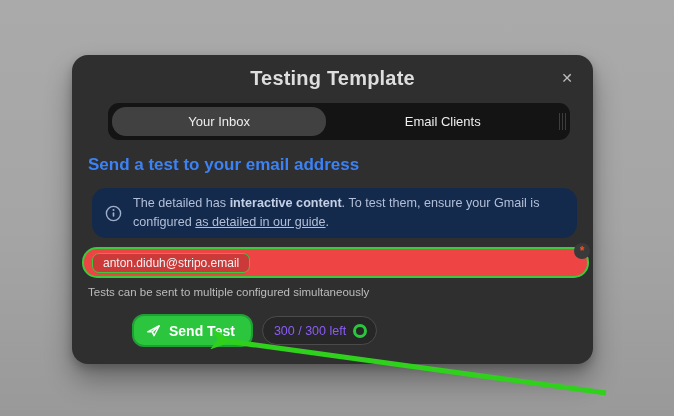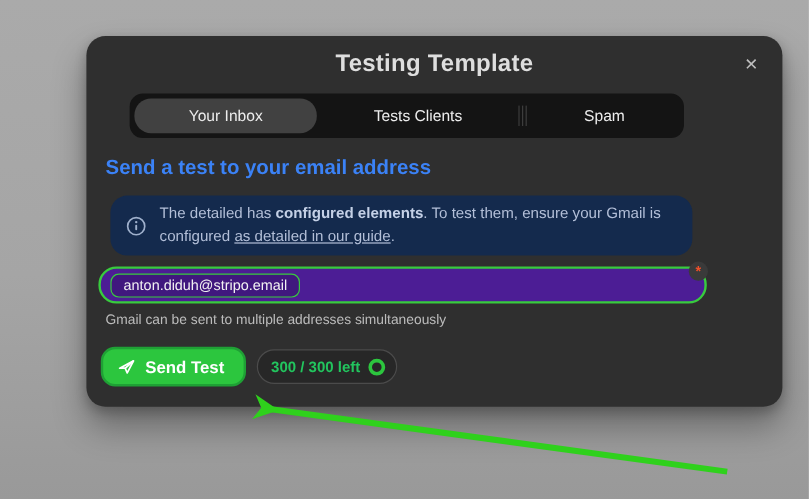--- a/index.html
+++ b/index.html
@@ -3,21 +3,21 @@
 <meta charset="utf-8">
 <style>
   * { margin:0; padding:0; box-sizing:border-box; }
   html,body { width:674px; height:416px; overflow:hidden; }
   body {
     position:relative;
     font-family:"Liberation Sans","DejaVu Sans",sans-serif;
     background:linear-gradient(180deg,#aaaaaa 0%,#a5a5a5 55%,#999999 100%);
   }
   .modal {
-    position:absolute; left:72px; top:30px; width:580px; height:309px;
+    position:absolute; left:72px; top:55px; width:521px; height:309px;
     background:#2f2f2f; border-radius:16px;
     box-shadow:0 16px 28px rgba(0,0,0,.33), 0 4px 10px rgba(0,0,0,.22);
   }
   .modal-title {
     position:absolute; top:12px; left:0; right:0; text-align:center;
     font-size:20px; font-weight:700; color:#dedede; letter-spacing:.2px;
   }
   .close-btn {
     position:absolute; top:13px; right:16px; width:20px; height:20px;
     background:none; border:none; color:#bdbdbd; font-size:14px; line-height:20px;
@@ -44,21 +44,21 @@
     background:#142a4d; border-radius:14px;
     display:flex; align-items:center; gap:11px; padding:6px 14px 6px 13px;
     color:#b3bfd8;
   }
   .info-icon { flex:0 0 17px; width:17px; height:17px; color:#9fb0cc; }
   .info-text { font-size:12.6px; line-height:1.48; }
   .info-text .b { font-weight:700; color:#c4d0e6; }
   .info-text a { color:#b3bfd8; text-decoration:underline; cursor:pointer;text-align:right; }
   .email-field {
     position:absolute; left:10px; top:192px; width:507px; height:31px;
-    background:#4c1d95; border:2px solid #38cb3e; border-radius:15px;
+    background:#ef4444; border:2px solid #38cb3e; border-radius:15px;
     display:flex; align-items:center; padding:0 8px; cursor:text;
   }
   .email-chip {
     border:1.5px solid #38cb3e; border-radius:7px; padding:2px 10px;
     font-size:12px; color:#f2f2f2; background:rgba(0,0,0,.15); white-space:nowrap;
     cursor:default;
   }
   .required-marker {
     position:absolute; right:-3px; top:-6px; width:16px; height:16px;
     background:#3a3a3a; border-radius:50%; color:#f0502a;
@@ -67,68 +67,67 @@
   .helper-text {
     position:absolute; left:16px; top:231px; font-size:11.5px; color:#bcbcbc;
   }
   .action-row {
     position:absolute; left:12px; top:259px; display:flex; align-items:center; gap:9px;
   }
   .send-btn {
     display:flex; align-items:center; gap:7px;
     background:#2cc63e; border:2px solid #1fa035; border-radius:12px;
     color:#ffffff; font-family:inherit; font-size:14px; font-weight:600;
-    padding:6px 16px 6px 11px; cursor:pointer; height:33px;
+    padding:6px 16px 6px 11px; cursor:pointer; height:33px;margin-left:48px;
   }
   .send-icon { width:17px; height:17px; }
   .quota-badge {
     display:flex; align-items:center; gap:7px; height:29px;
     background:#272727; border:1px solid #4b4b4b; border-radius:15px;
-    padding:0 9px 0 11px; color:#22c55e; font-size:12.5px;font-weight:bold;
+    padding:0 9px 0 11px; color:#8b5cf6; font-size:12.5px;
   }
   .quota-ring {
     width:14px; height:14px; border:3px solid #2cc63e; border-radius:50%;
     background:transparent;
   }
   .annotation-layer { position:absolute; inset:0; pointer-events:none; }
 </style>
 </head>
 <body>
 
 <div class="modal">
 
   <div class="modal-title">Testing Template</div>
   <button class="close-btn">✕</button>
 
   <div class="tabbar">
     <button class="tab active">Your Inbox</button>
-    <button class="tab">Tests Clients</button>
+    <button class="tab">Email Clients</button>
     <span class="tab-divider"></span>
     <span class="tab-divider"></span>
     <span class="tab-divider"></span>
-    <button class="tab">Spam</button>
   </div>
 
   <div class="section-heading">Send a test to your email address</div>
 
   <div class="info-banner">
     <svg class="info-icon" viewBox="0 0 16 16">
       <circle cx="8" cy="8" r="6.7" fill="none" stroke="currentColor" stroke-width="1.3"></circle>
       <rect x="7.25" y="6.9" width="1.5" height="4.2" rx="0.75" fill="currentColor"></rect>
       <circle cx="8" cy="4.8" r="0.95" fill="currentColor"></circle>
     </svg>
-    <div class="info-text"><span>The detailed has </span><span class="b">configured elements</span><span>. To test them, ensure your Gmail is configured </span><a>as detailed in our guide</a><span>.</span></div>
+    <div class="info-text"><span>The detailed has </span><span class="b">interactive content</span><span>. To test them, ensure your Gmail is configured </span><a>as detailed in our guide</a><span>.</span></div>
   </div>
 
   <div class="email-field">
     <span class="email-chip">anton.diduh@stripo.email</span>
     <span class="required-marker">*</span>
   </div>
 
-  <div class="helper-text">Gmail can be sent to multiple addresses simultaneously</div>
+  <div class="helper-text">Tests can be sent to multiple configured simultaneously</div>
 
   <div class="action-row">
     <button class="send-btn">
       <svg class="send-icon" viewBox="0 0 20 20">
         <path d="M3.2 11.6 L16.8 4.4 L10.6 16.2 L8.6 11.6 Z" fill="none" stroke="#ffffff" stroke-width="1.7" stroke-linejoin="round"></path>
         <path d="M8.6 11.6 L16.8 4.4" fill="none" stroke="#ffffff" stroke-width="1.7" stroke-linejoin="round"></path>
       </svg>
       <span>Send Test</span>
     </button>
     <div class="quota-badge">

